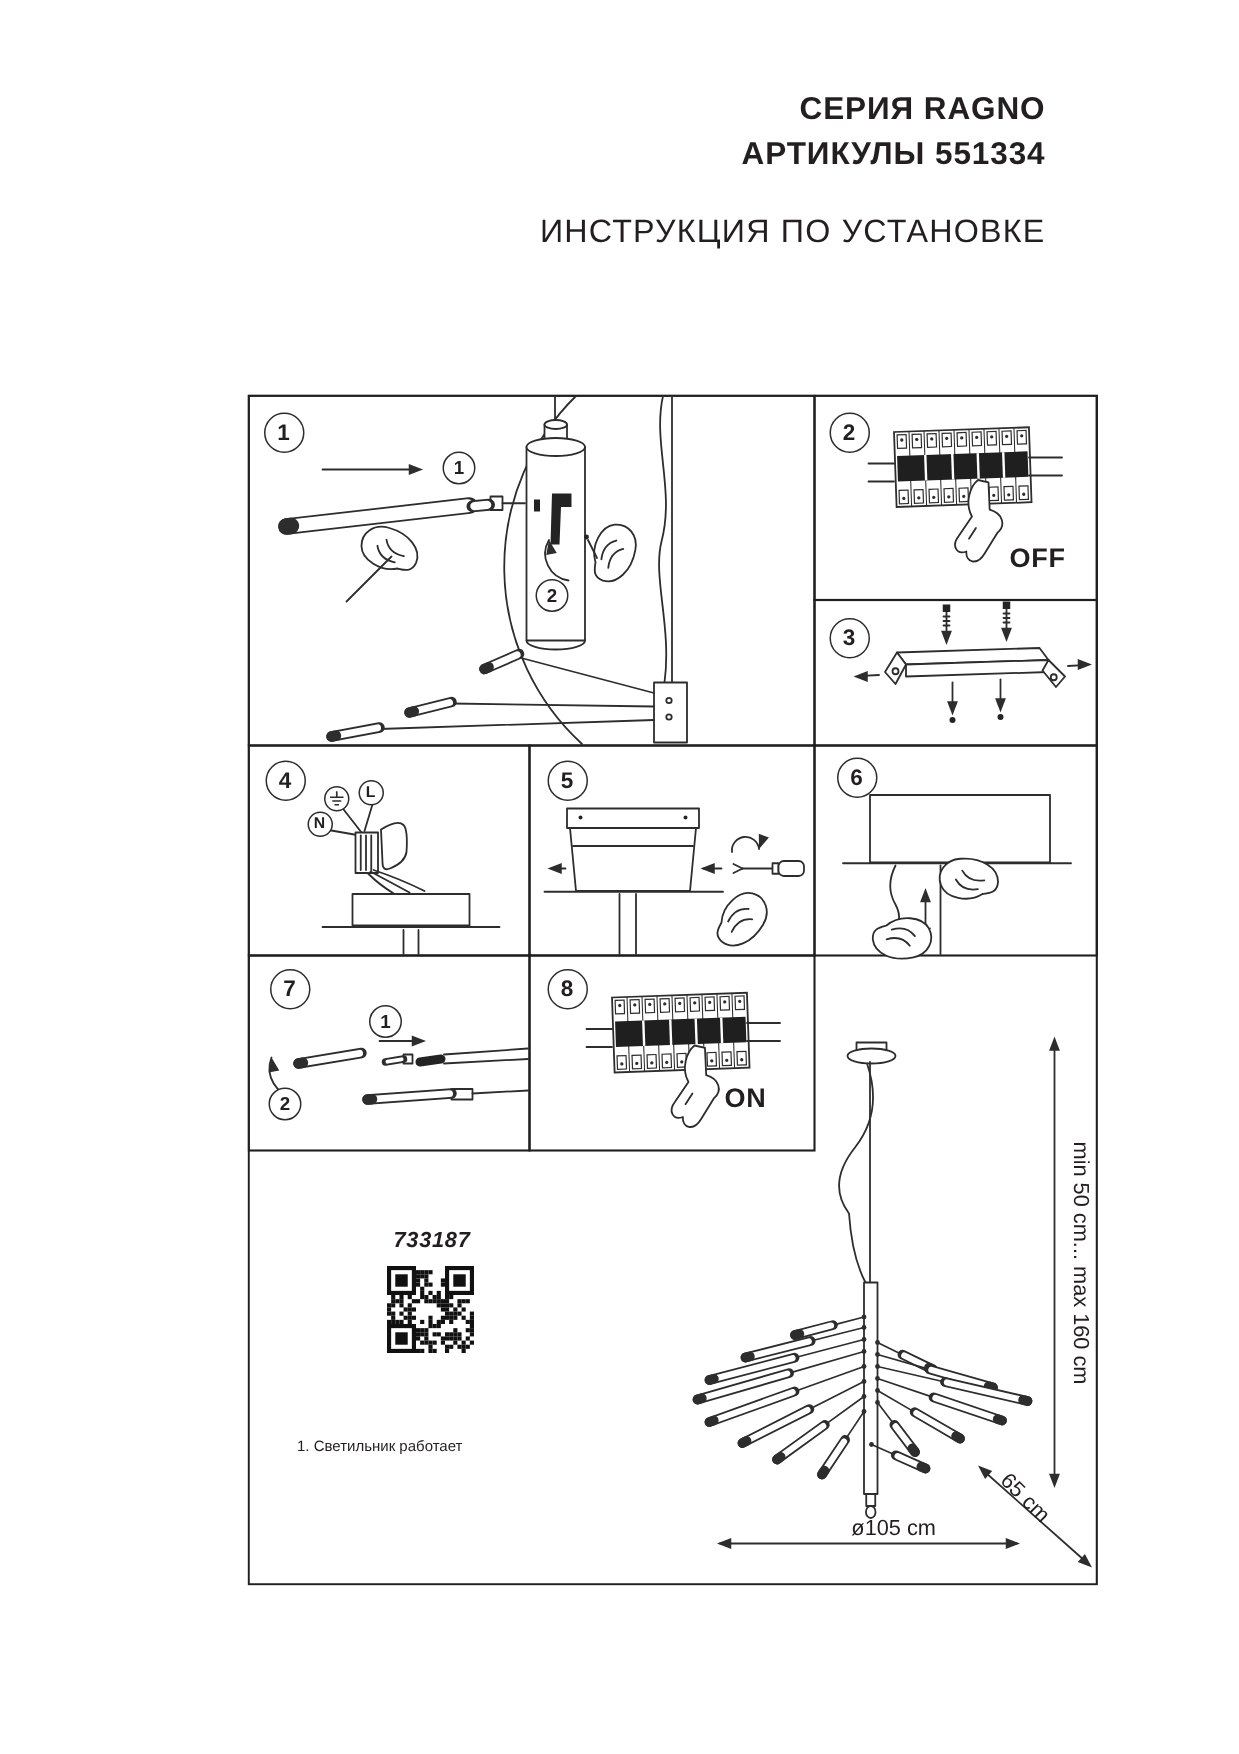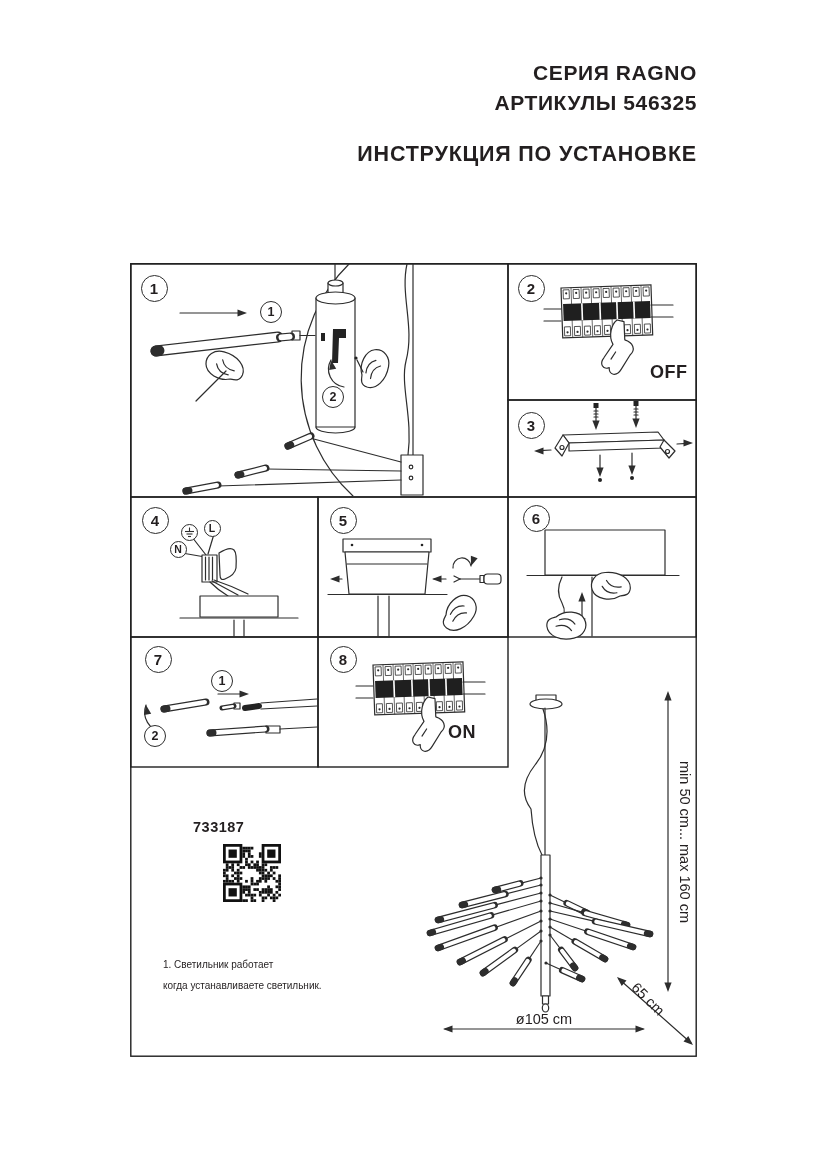--- a/index.html
+++ b/index.html
@@ -1,57 +1,57 @@
 <!DOCTYPE html>
 <html><head>
 <meta charset="utf-8">
 <style>
   html,body{margin:0;padding:0;background:#fff;}
   body{width:826px;height:1169px;position:relative;overflow:hidden;
        font-family:"Liberation Sans","DejaVu Sans",sans-serif;color:#231f20;}
-  .page{position:absolute;inset:0;background:#fff;}
+  .page{position:absolute;inset:0;background:#fff;margin-left:35px;}
   .header{position:absolute;top:58px;right:129px;text-align:right;}
   .h1line{font-size:21px;font-weight:bold;line-height:30px;letter-spacing:0.6px;}
   .h2block{margin-top:22px;}
-  .h2line{font-size:21.5px;font-weight:bold;line-height:28px;letter-spacing:0.8px;}
+  .h2line{font-size:21.5px;font-weight:normal;line-height:28px;letter-spacing:0.8px;}
   .board{position:absolute;left:130px;top:263px;width:567px;height:794px;}
   #art{position:absolute;left:0;top:0;width:567px;height:794px;}
   .cnum{position:absolute;width:27px;height:27px;border:1.6px solid #2d2d2d;border-radius:50%;
         background:#fff;display:flex;align-items:center;justify-content:center;
         font-size:15px;font-weight:bold;box-sizing:border-box;}
   .callout{position:absolute;width:22px;height:22px;border:1.4px solid #2d2d2d;border-radius:50%;
         background:#fff;display:flex;align-items:center;justify-content:center;
         font-size:12.5px;font-weight:bold;box-sizing:border-box;}
   .term{position:absolute;width:17px;height:17px;border:1.2px solid #2d2d2d;border-radius:50%;
         background:#fff;display:flex;align-items:center;justify-content:center;
         font-size:10.5px;font-weight:600;box-sizing:border-box;}
   .switchlbl{position:absolute;font-size:18px;font-weight:600;letter-spacing:0.5px;}
-  .article{position:absolute;left:63px;top:556px;width:120px;
-        font-size:14.5px;font-weight:bold;letter-spacing:0.5px;}
+  .article{position:absolute;left:63px;top:556px;width:120px;text-align:center;
+        font-size:14.5px;font-weight:bold;letter-spacing:0.5px;font-style:italic;}
   #qr-box{position:absolute;left:93px;top:581px;width:58px;height:58px;}
   .notes{position:absolute;left:33px;top:691px;font-size:10px;line-height:21px;white-space:nowrap;}
   .dim{position:absolute;font-size:14.5px;text-align:center;white-space:nowrap;}
   .dim-h{left:470px;top:571px;width:170px;transform:rotate(90deg);}
   .dim-d{left:483px;top:728px;width:70px;transform:rotate(45deg);}
-  .dim-w{left:369px;top:748px;width:90px;}
+  .dim-w{left:369px;top:748px;width:90px;text-align:right;}
   svg .o{fill:none;stroke:#2d2d2d;stroke-width:1.2;stroke-linecap:round;stroke-linejoin:round;}
   svg .wf{fill:#fff;stroke:#2d2d2d;stroke-width:1.2;stroke-linejoin:round;}
   svg .dk{fill:#232323;stroke:none;}
   svg .bd{fill:none;stroke:#1f1f1f;stroke-width:1.4;}
   #arr path{fill:#2d2d2d;}
 </style>
 </head>
 <body>
 
 <div class="page">
 
   <div class="header">
     <div>
       <div class="h1line">СЕРИЯ RAGNO</div>
-      <div class="h1line">АРТИКУЛЫ 546325</div>
+      <div class="h1line">АРТИКУЛЫ 551334</div>
     </div>
     <div class="h2block">
       <div class="h2line">ИНСТРУКЦИЯ ПО УСТАНОВКЕ</div>
     </div>
   </div>
 
   <div class="board">
     <svg id="art" viewBox="0 0 567 794" xmlns="http://www.w3.org/2000/svg" xmlns:xlink="http://www.w3.org/1999/xlink">
       <defs>
         <g id="arr">
@@ -460,21 +460,21 @@
             <line x1="1" y1="4.5" x2="10" y2="4.5"></line>
           <line x1="2.5" y1="7" x2="8.5" y2="7"></line>
             <line x1="4" y1="9.5" x2="7" y2="9.5"></line>
         </g>
       </svg>
     </div>
     <div class="term" style="left:73.5px;top:256.5px">
         <span>L</span>
       </div>
 
-    <div class="switchlbl" style="left:520px;top:99px">OFF</div>
+    <div class="switchlbl" style="left:508px;top:99px">OFF</div>
     <div class="switchlbl" style="left:318px;top:459px">ON</div>
 
     <div class="article">733187</div>
     <div id="qr-box">
       <svg id="qr-svg" width="58" height="58" viewBox="0 0 21 21">
           <rect x="0" y="0" width="21" height="21" fill="#fff"></rect>
           <rect x="7" y="1" width="1" height="1" fill="#111"></rect>
           <rect x="8" y="1" width="1" height="1" fill="#111"></rect>
           <rect x="9" y="1" width="1" height="1" fill="#111"></rect>
           <rect x="10" y="1" width="1" height="1" fill="#111"></rect>
@@ -619,20 +619,19 @@
           <rect x="15" y="1" width="5" height="5" fill="#fff"></rect>
           <rect x="16" y="2" width="3" height="3" fill="#111"></rect>
           <rect x="0" y="14" width="7" height="7" fill="#111"></rect>
           <rect x="1" y="15" width="5" height="5" fill="#fff"></rect>
           <rect x="2" y="16" width="3" height="3" fill="#111"></rect>
         </svg>
     </div>
 
     <div class="notes">
       <div>1. Светильник работает</div>
-      <div>когда устанавливаете светильник.</div>
     </div>
 
     <div class="dim dim-h">min 50 cm... max 160 cm</div>
     <div class="dim dim-d">65 cm</div>
     <div class="dim dim-w">ø105 cm</div>
   </div>
 </div>
 
 </body></html>

